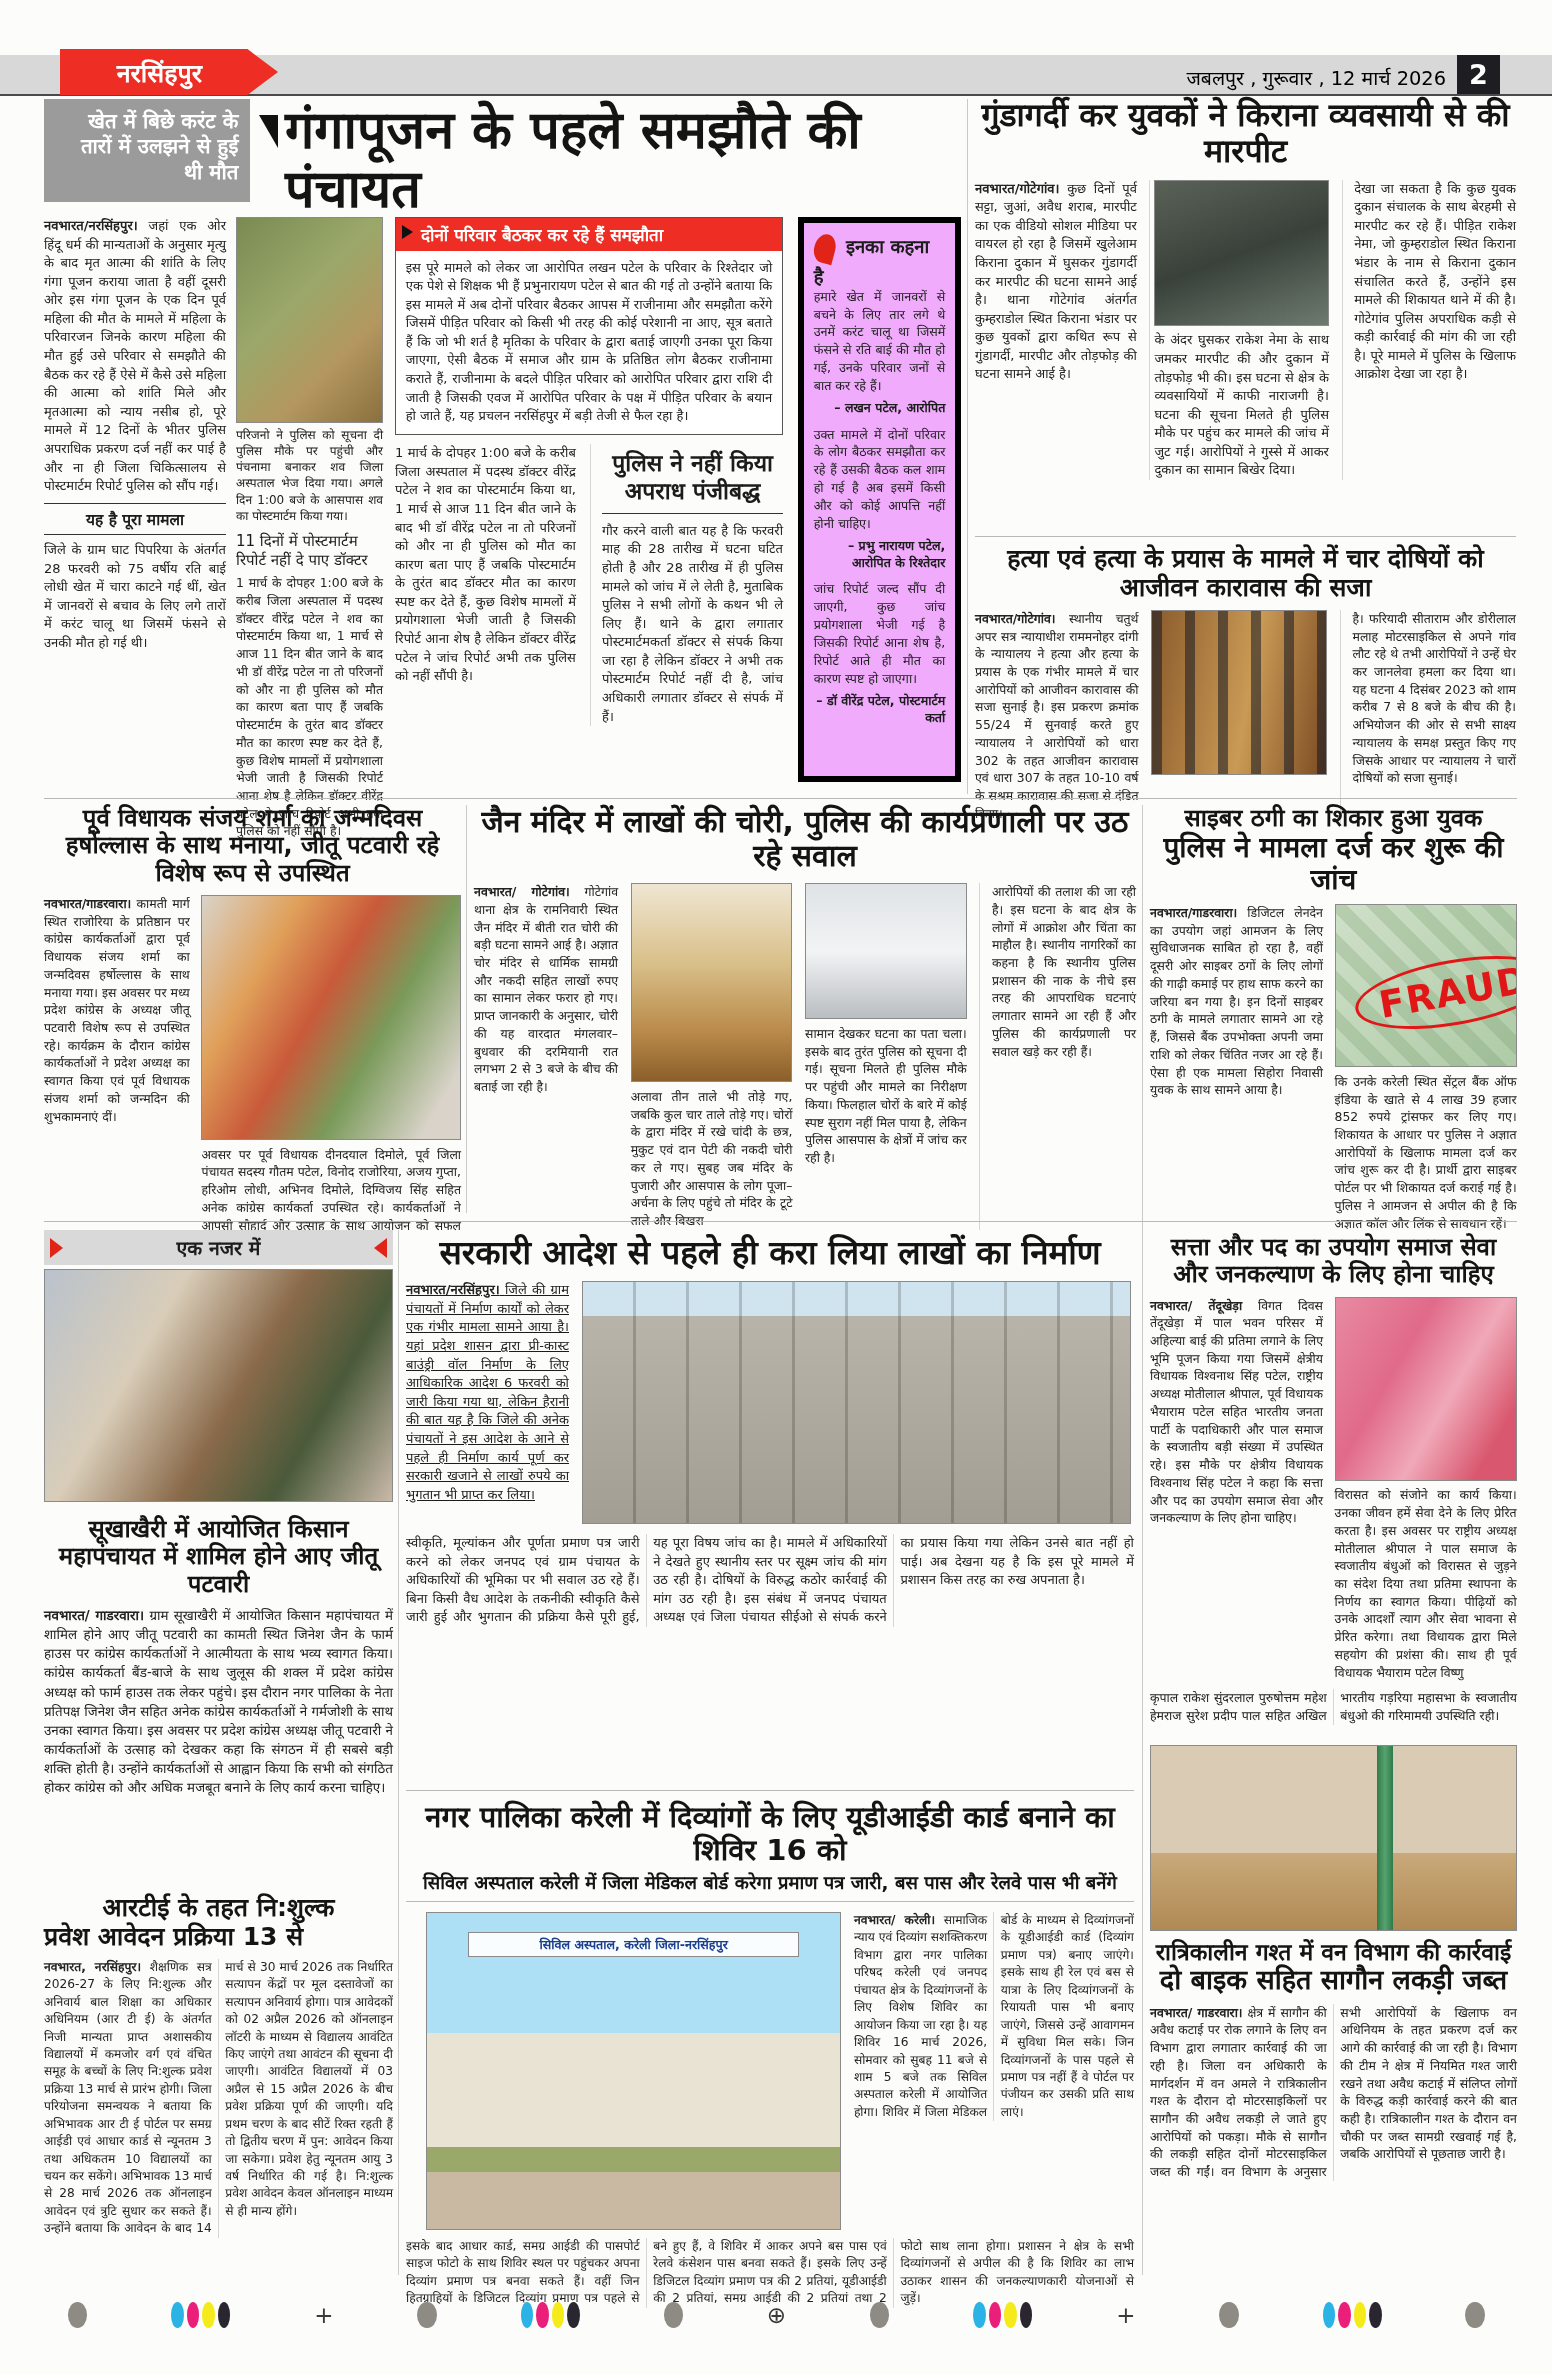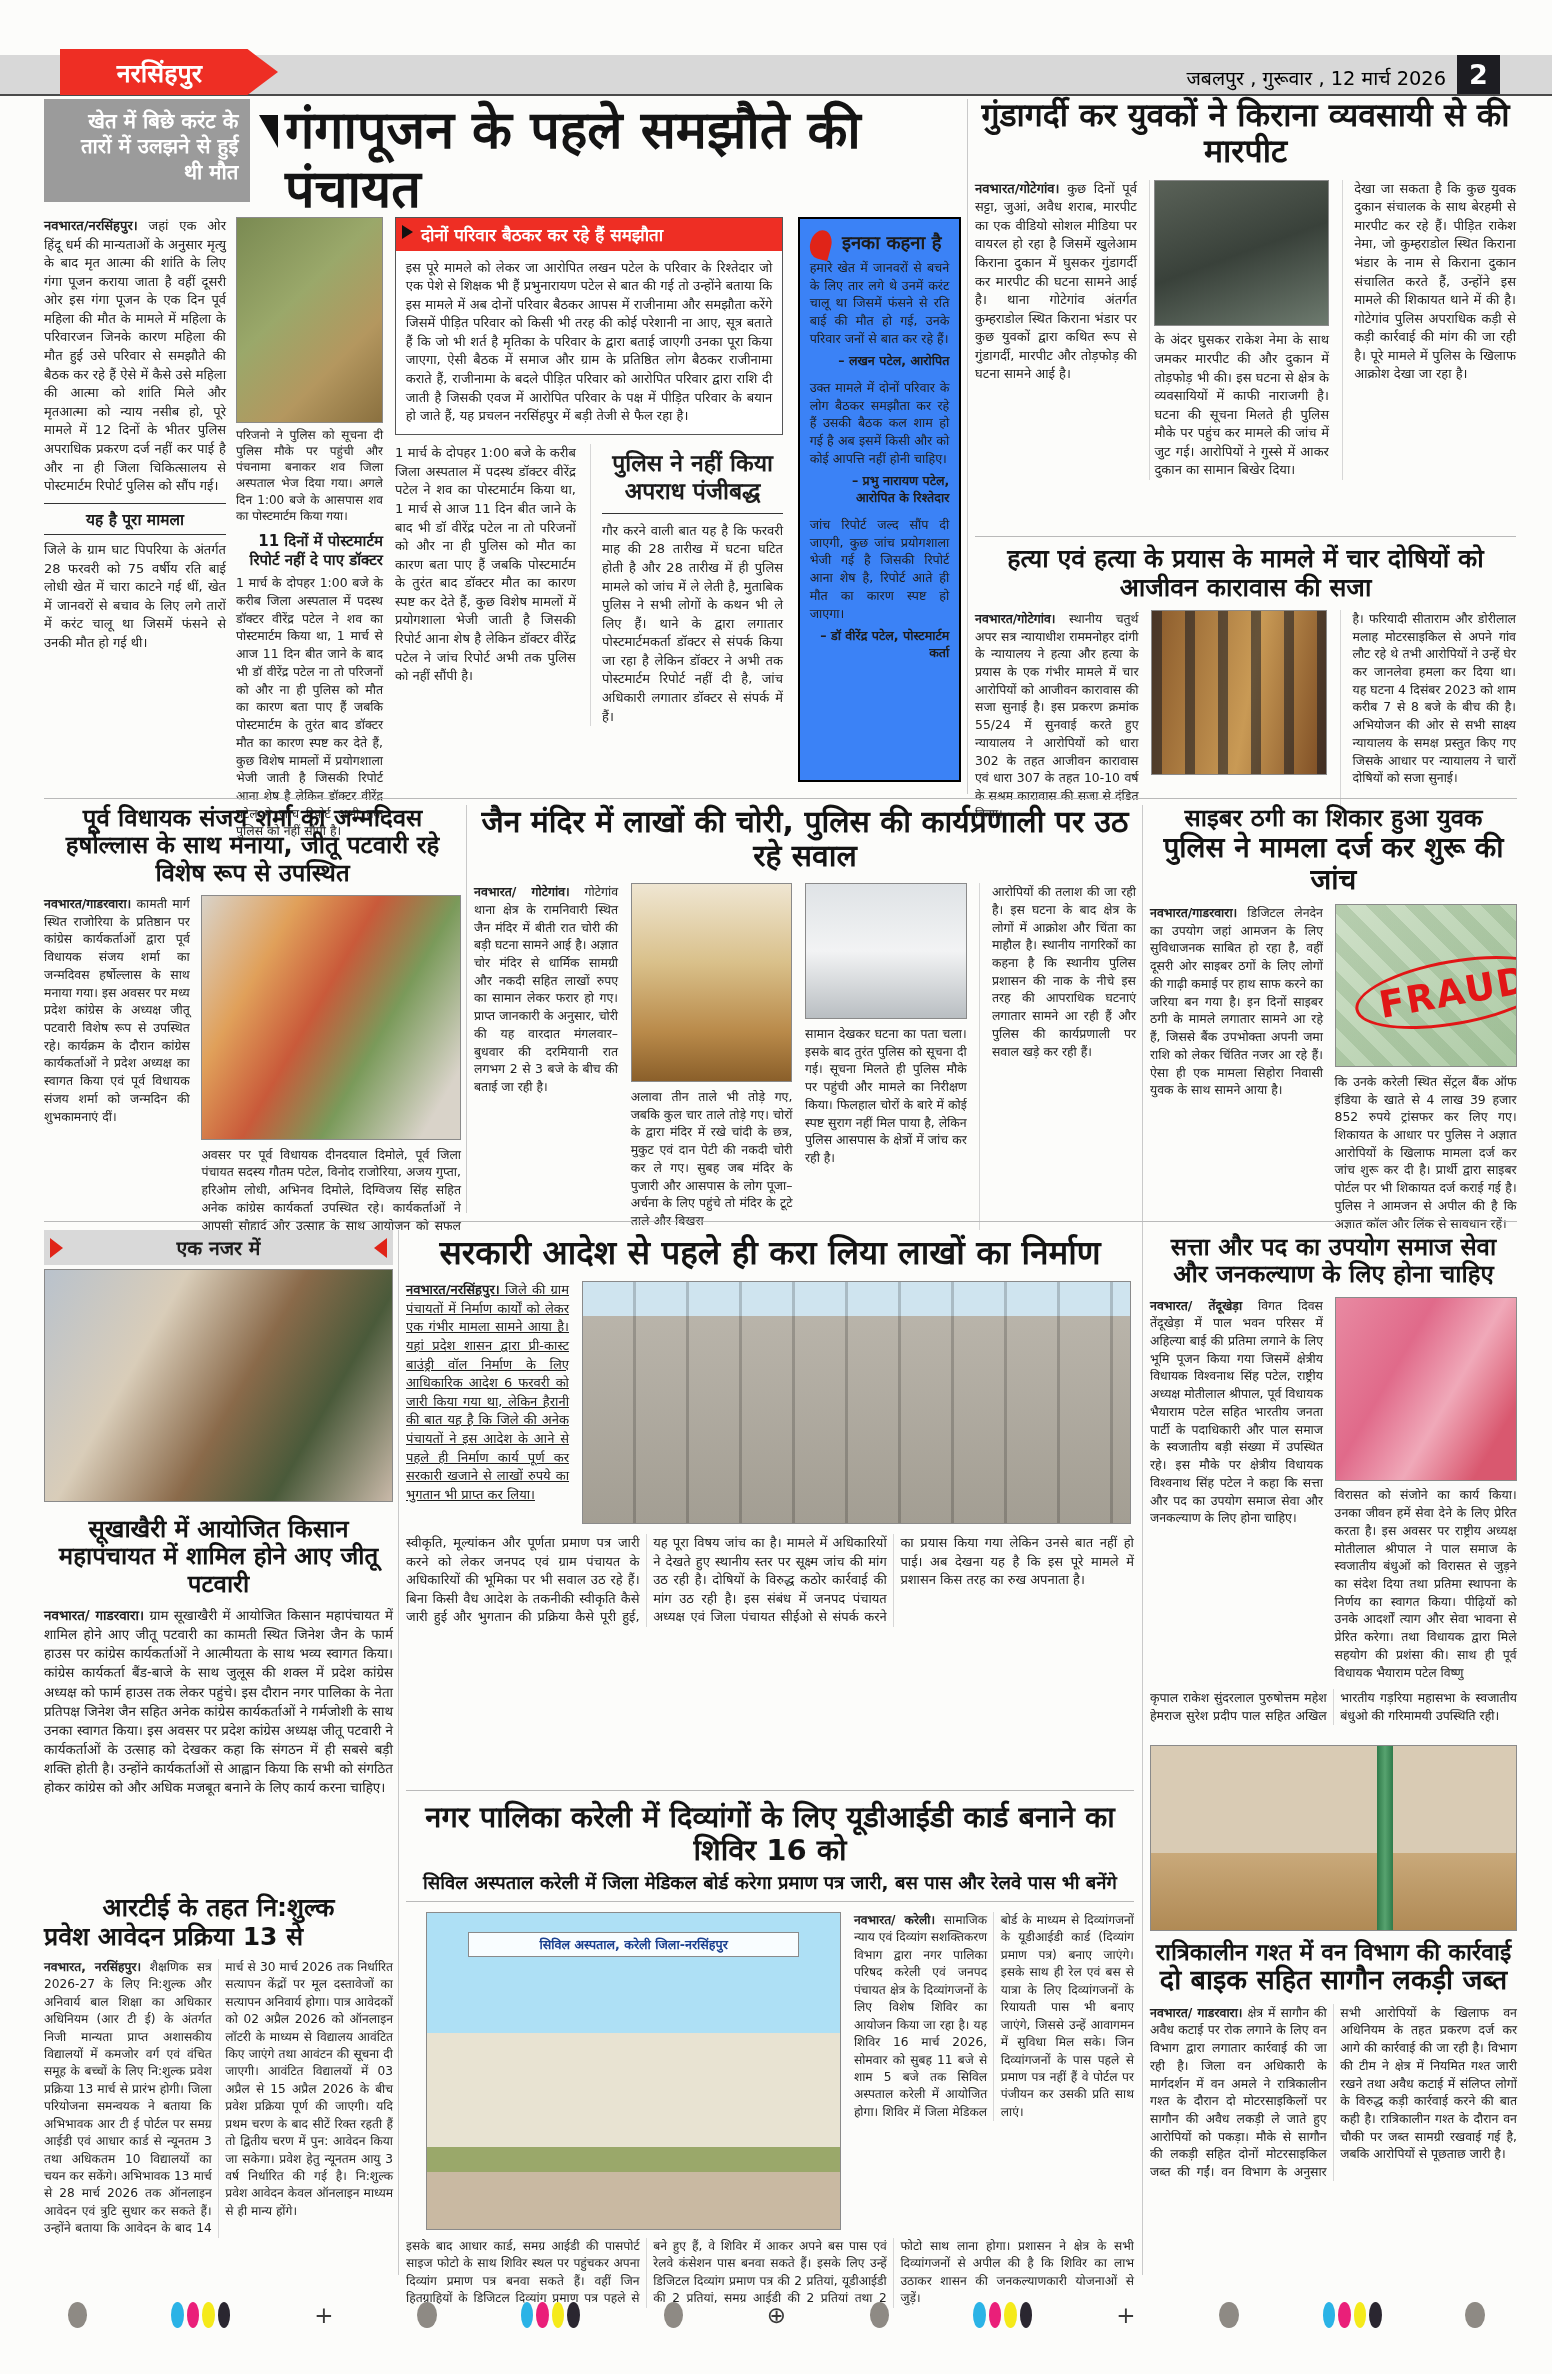--- a/index.html
+++ b/index.html
@@ -23,31 +23,31 @@
   .byline{font-weight:bold;}
   .cols2{column-count:2;column-gap:13.6px;column-rule:1px solid #d6d6d6;}
   .cols3{column-count:3;column-gap:13.6px;column-rule:1px solid #d6d6d6;}
   .photo{border:1px solid #8a8a8a;box-sizing:border-box;position:relative;overflow:hidden;}
   .caption{font-size:12px;line-height:1.35;text-align:justify;color:#222;margin-top:3.9px;}
   .vrule{position:absolute;width:1px;background:#c9c9c9;}
   .hrule{position:absolute;height:1px;background:#b9b9b9;}
   
   .subhead-deco{font-weight:bold;text-align:center;font-size:15.5px;padding:3.9px 0;margin:7.8px 0 5.8px;
                 border-top:1.9px solid #333;border-bottom:1.9px solid #333;}
-  .subhead-sm{font-weight:bold;text-align:right;font-size:15px;margin:7.8px 0 4.9px;line-height:1.25;}
+  .subhead-sm{font-weight:normal;text-align:left;font-size:15px;margin:7.8px 0 4.9px;line-height:1.25;}
   .subhead-disp{font-weight:bold;text-align:center;font-size:23px;line-height:1.2;margin:5.8px 0 7.8px;
                 border-bottom:1.9px solid #333;padding-bottom:7.8px;}
   
   .redbox{border:1px solid #555;background:#fff;}
   .redbox .bar{background:#ee2e24;color:#fff;font-weight:bold;font-size:17px;padding:4.9px 9.7px 4.9px 25px;position:relative;}
   .redbox .bar .wedge{position:absolute;left:5.8px;top:6.8px;width:0;height:0;border-left:11.6px solid #111;
                       border-top:7.8px solid transparent;border-bottom:7.8px solid transparent;}
   .redbox .inner{padding:7.8px 9.7px;}
   
-  .quotebox{background:#3b82f6;border:2px solid #000000;padding:9.7px;box-sizing:border-box;}
+  .quotebox{background:#f0abfc;border:6px solid #000000;padding:9.7px;box-sizing:border-box;}
   .quotebox .qtitle{font-weight:bold;font-size:19.4px;text-align:center;margin-bottom:5.8px;}
   .qdrop{width:21.3px;height:29px;background:#e02418;border-radius:0 60% 60% 60%;transform:rotate(195deg);
          display:inline-block;vertical-align:middle;margin-right:5.8px;}
   .quote{font-size:12.6px;line-height:1.42;text-align:justify;margin-bottom:7.8px;}
   .quote-by{font-weight:bold;text-align:right;font-size:12.6px;margin:-3.9px 0 9.7px;}
   
   .kicker-box{background:#9b9b9b;color:#fff;font-weight:bold;font-size:20.4px;line-height:1.25;
               text-align:right;padding:9.7px 11.6px;box-sizing:border-box;}
   
   .njr-bar{background:#d9d9d9;display:flex;align-items:center;justify-content:center;height:35px;position:relative;}

